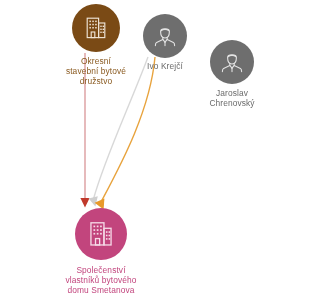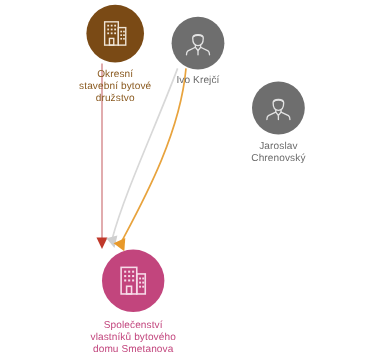--- a/index.html
+++ b/index.html
@@ -73,37 +73,37 @@
   }
   #node-ivo .node-label {
     color: #6b6b6b;
     font-size: 8.4px;
     margin-top: 4px;
   }
 
   
   #node-jaroslav {
     left: 182px;
-    top: 68px;
+    top: 40px;
     width: 100px;
   }
   #node-jaroslav .node-circle {
     width: 44px;
     height: 44px;
     background: #6e6e6e;
   }
   #node-jaroslav .node-label {
     color: #6b6b6b;
     font-size: 8.4px;
     margin-top: 5px;
   }
 
   
   #node-spolecenstvi {
-    left: 48px;
+    left: 38px;
     top: 208px;
     width: 126px;
   }
   #node-spolecenstvi .node-circle {
     width: 52px;
     height: 52px;
     background: #c2457d;
   }
   #node-spolecenstvi .node-label {
     color: #c2457d;

